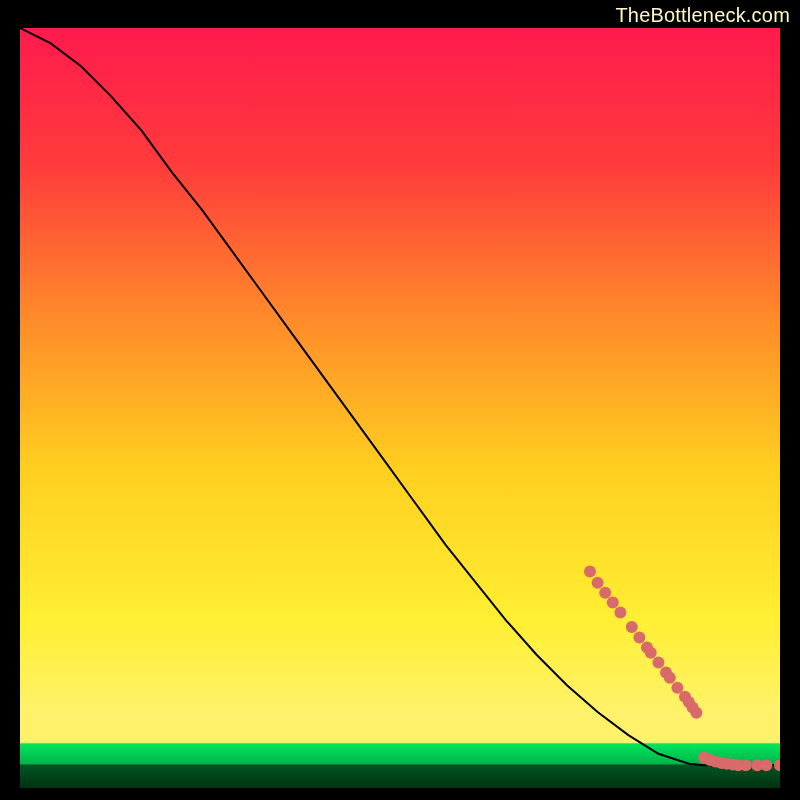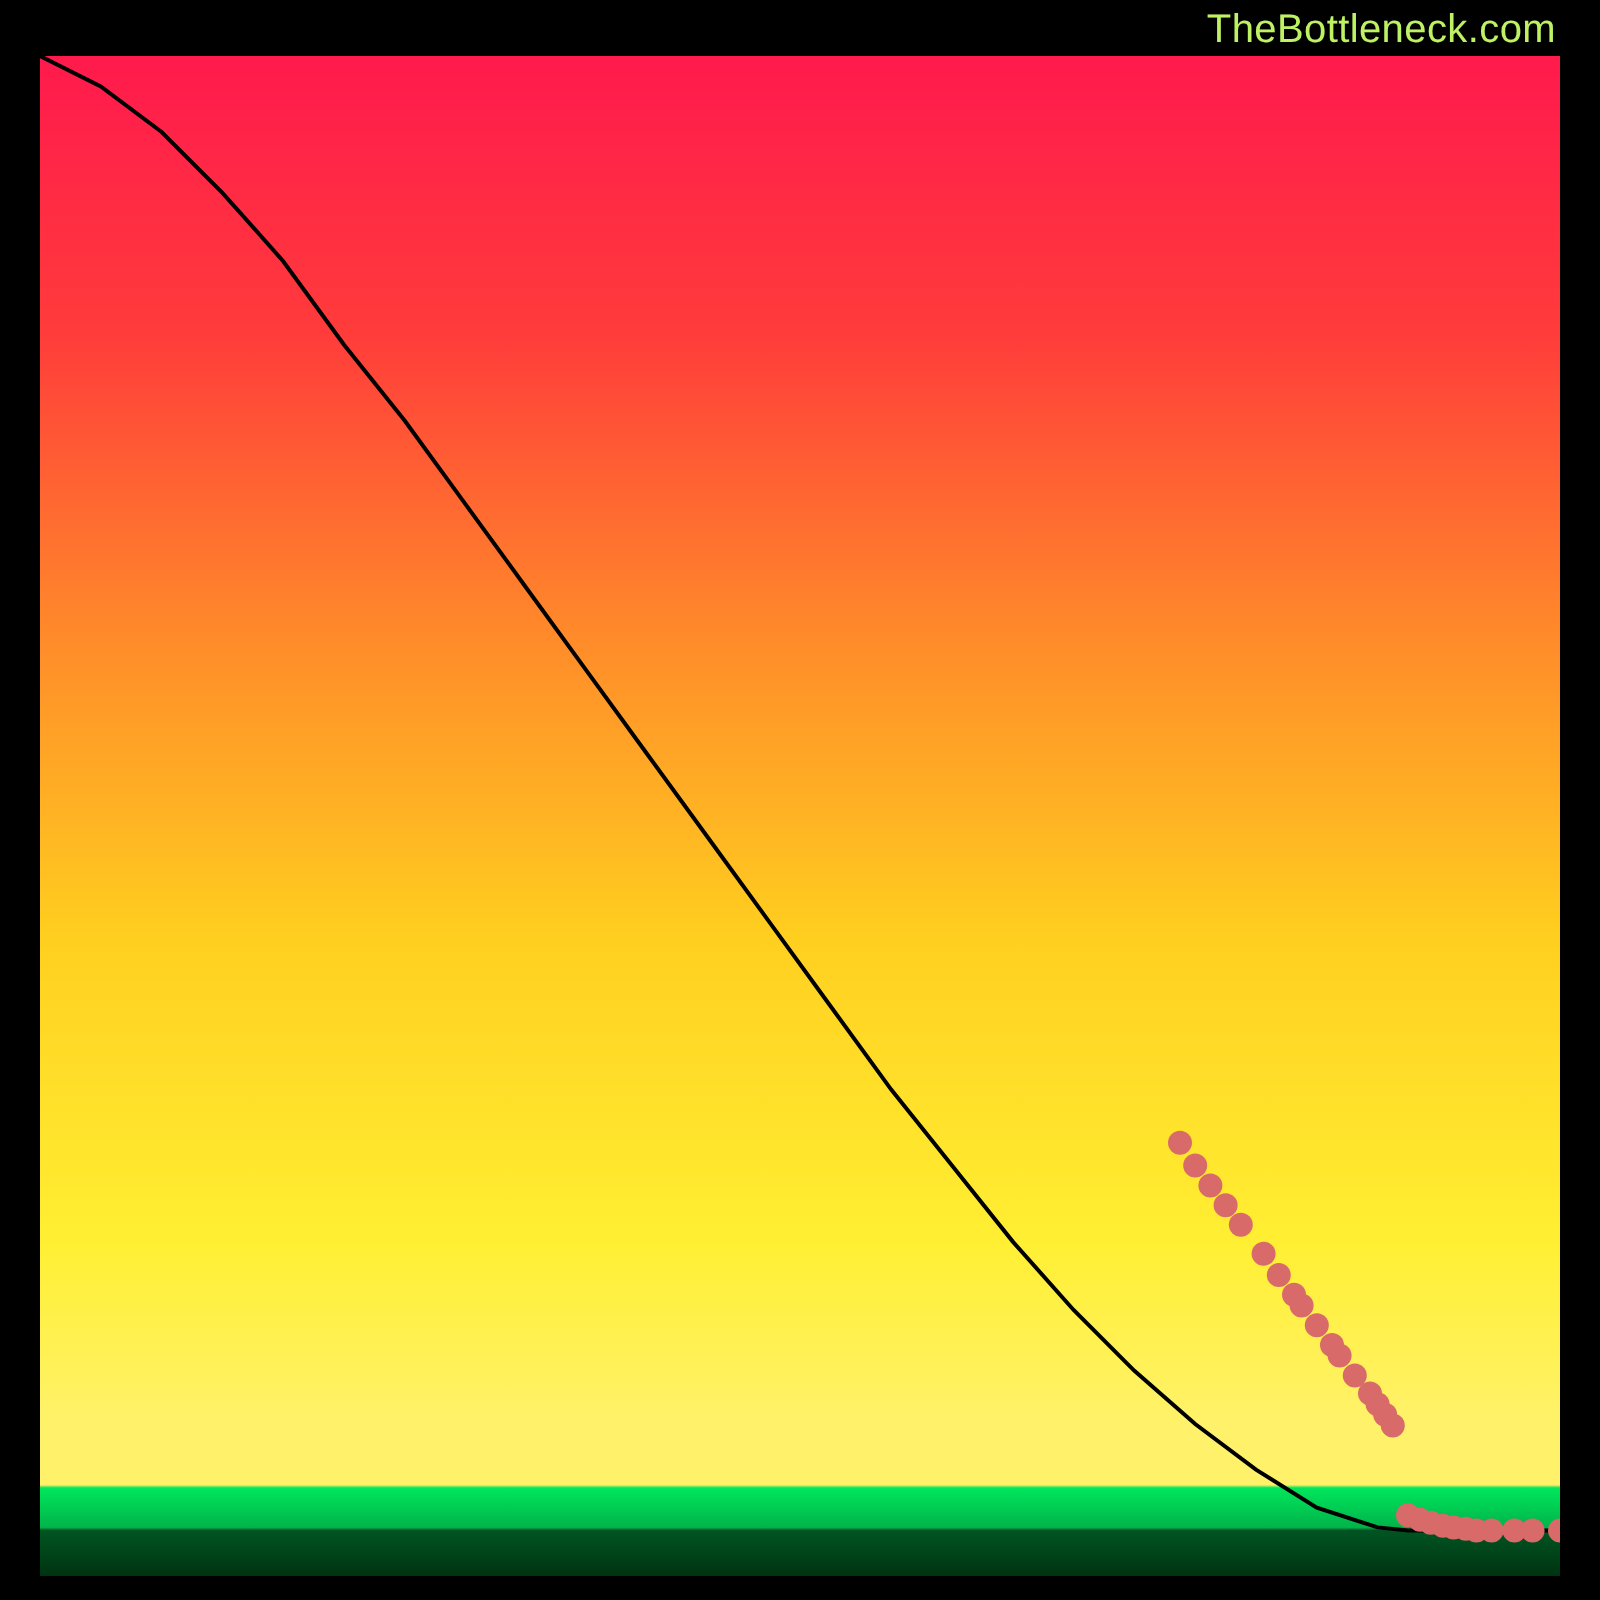--- a/index.html
+++ b/index.html
@@ -13,22 +13,22 @@
   }
   .stage {
     position: relative;
     width: 800px;
     height: 800px;
     background: #000;
   }
   .watermark {
     position: absolute;
     top: 4px;
-    right: 22px;
-    color: #bef264;
+    right: 10px;
+    color: #fef9c3;
     font-size: 20px;
     font-weight: 500;
     letter-spacing: 0.2px;
   }
   .plot {
     position: absolute;
     left: 20px;
     top: 28px;
     width: 760px;
     height: 760px;

